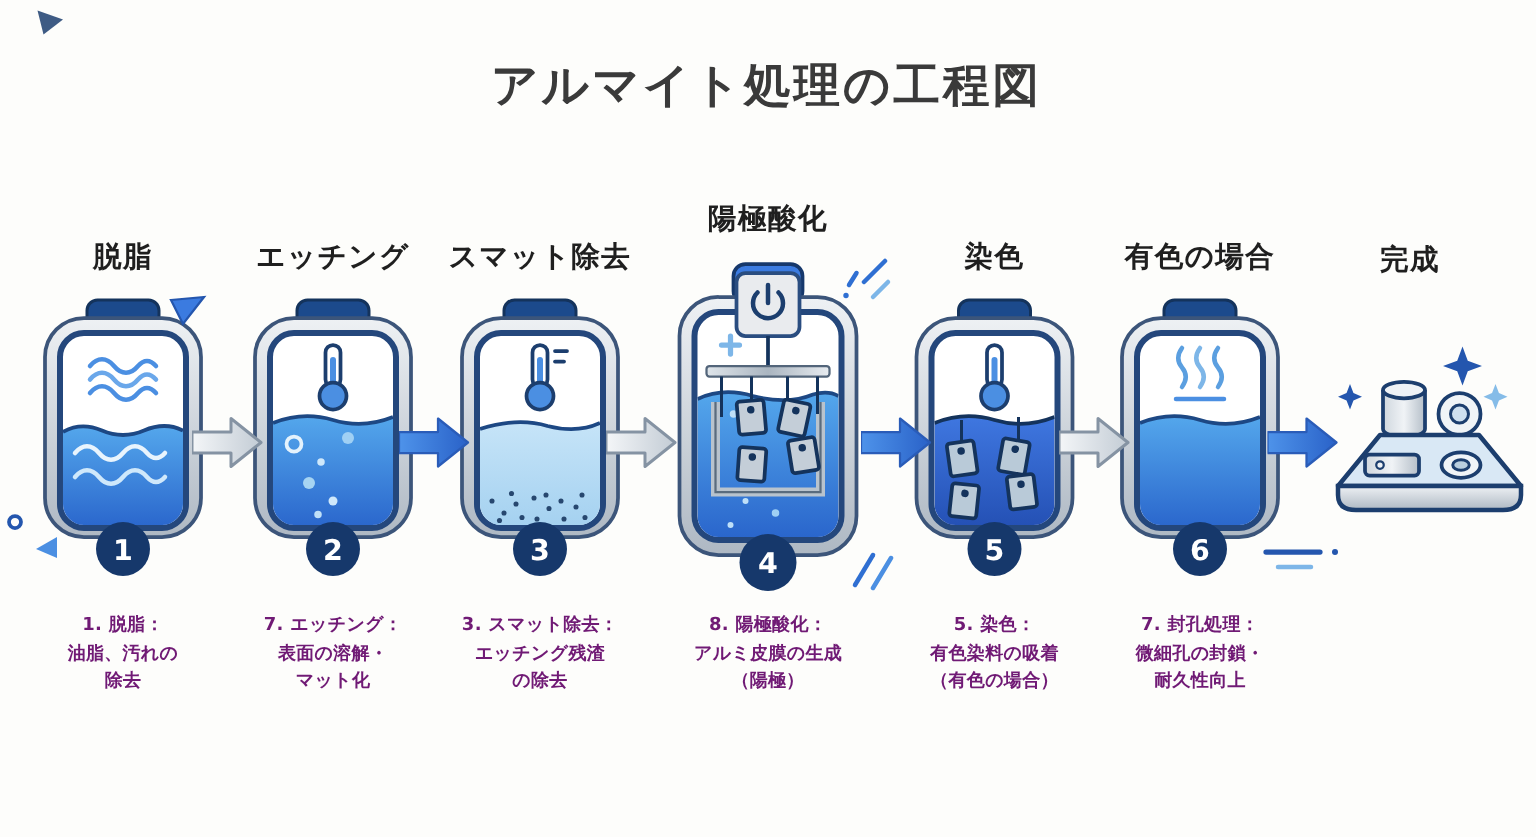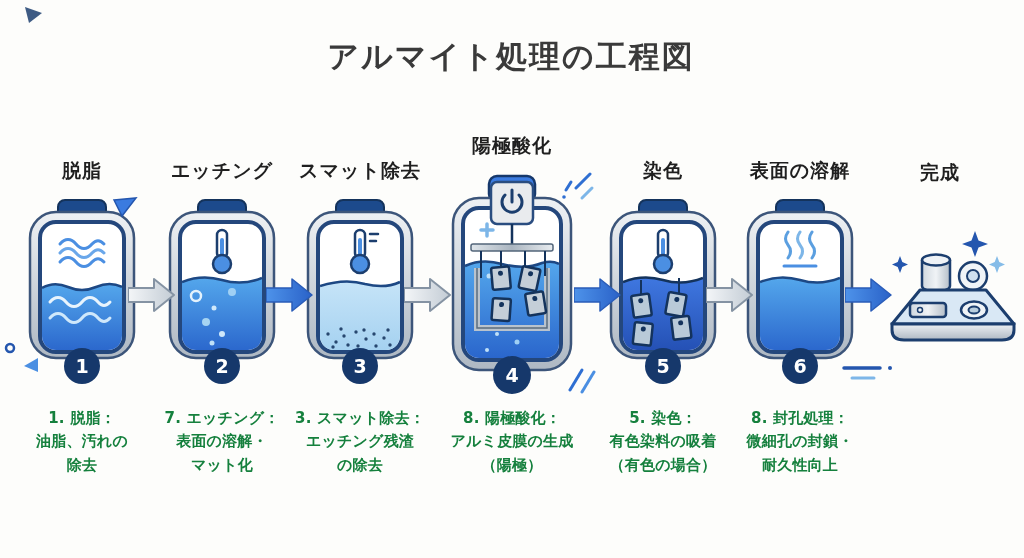--- a/index.html
+++ b/index.html
@@ -2,21 +2,21 @@
 <html><head>
 <meta charset="utf-8">
 <style>
   html,body{margin:0;padding:0;background:#e9e9e9;}
   .stage{position:relative;width:1024px;height:558px;background:#fdfdfb;overflow:hidden;
          font-family:"DejaVu Sans","Liberation Sans",sans-serif;}
   .title{position:absolute;left:0;top:36px;width:1022px;text-align:center;
          font-size:31px;font-weight:800;color:#3a3a3a;letter-spacing:2px;}
   .step-label{position:absolute;width:170px;text-align:center;font-size:19px;
               font-weight:800;color:#1f1f1f;letter-spacing:1px;}
-  .desc{position:absolute;text-align:center;font-size:15px;font-weight:700;color:#15803d;
+  .desc{position:absolute;text-align:center;font-size:12px;font-weight:700;color:#701a75;
         line-height:1.55;white-space:pre-line;letter-spacing:0.2px;}
   .abs{position:absolute;}
   svg{display:block;}
 </style>
 </head>
 <body>
 
 <div class="stage">
 
   <svg width="0" height="0" style="position:absolute">
@@ -58,21 +58,21 @@
     </defs>
   </svg>
 
   <div class="title">アルマイト処理の工程図</div>
 
   <div class="step-label" style="left:-3px;top:158px">脱脂</div>
   <div class="step-label" style="left:137px;top:158px">エッチング</div>
   <div class="step-label" style="left:275px;top:158px">スマット除去</div>
   <div class="step-label" style="left:427px;top:133px">陽極酸化</div>
   <div class="step-label" style="left:578px;top:158px">染色</div>
-  <div class="step-label" style="left:715px;top:158px">表面の溶解</div>
+  <div class="step-label" style="left:715px;top:158px">有色の場合</div>
   <div class="step-label" style="left:855px;top:160px">完成</div>
 
   <svg class="abs" style="left:22px;top:196px" width="120" height="190" viewBox="0 0 120 190">
     <rect x="36" y="4" width="48" height="20" rx="7" fill="#1c4a8c" stroke="#14335c" stroke-width="2"></rect>
     <rect x="8" y="16" width="104" height="146" rx="26" fill="url(#silverV)" stroke="#3c557a" stroke-width="2.5"></rect>
     <rect x="18" y="26" width="84" height="130" rx="16" fill="#ffffff" stroke="#24477c" stroke-width="4"></rect>
     <clipPath id="c1">
         <rect x="20" y="28" width="80" height="126" rx="14"></rect>
       </clipPath>
     <g clip-path="url(#c1)">
@@ -352,17 +352,17 @@
 マット化</div>
   <div class="desc" style="left:280px;top:407px;width:160px">3. スマット除去：
 エッチング残渣
 の除去</div>
   <div class="desc" style="left:432px;top:407px;width:160px">8. 陽極酸化：
 アルミ皮膜の生成
 （陽極）</div>
   <div class="desc" style="left:588px;top:407px;width:150px">5. 染色：
 有色染料の吸着
 （有色の場合）</div>
-  <div class="desc" style="left:725px;top:407px;width:150px">8. 封孔処理：
+  <div class="desc" style="left:725px;top:407px;width:150px">7. 封孔処理：
 微細孔の封鎖・
 耐久性向上</div>
 
 </div>
 
 </body></html>

